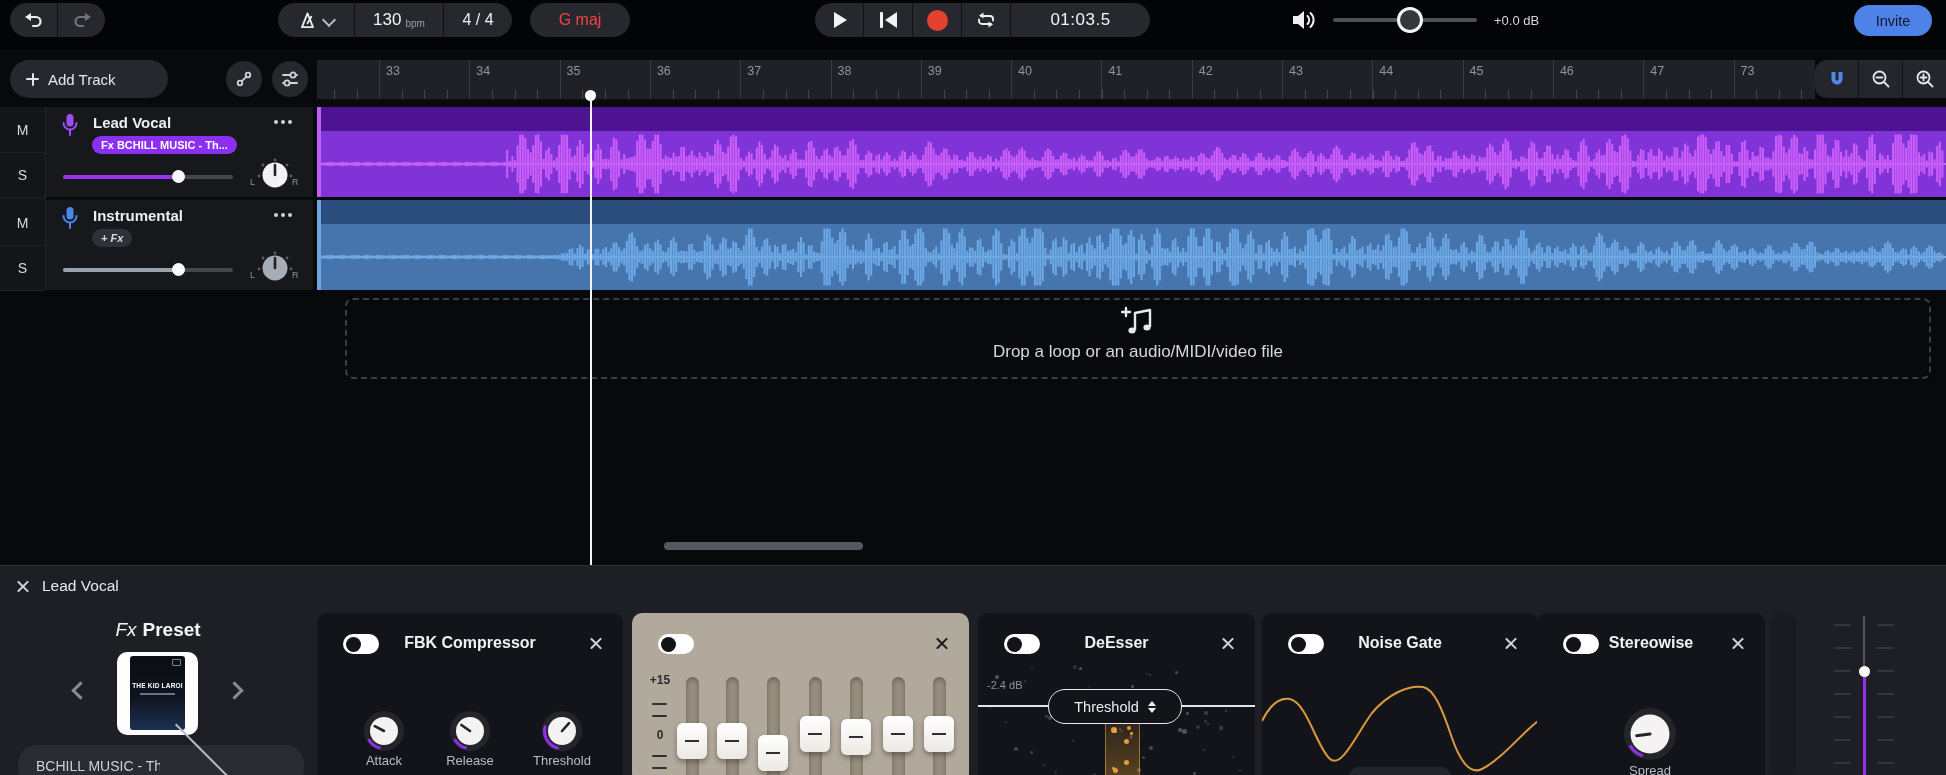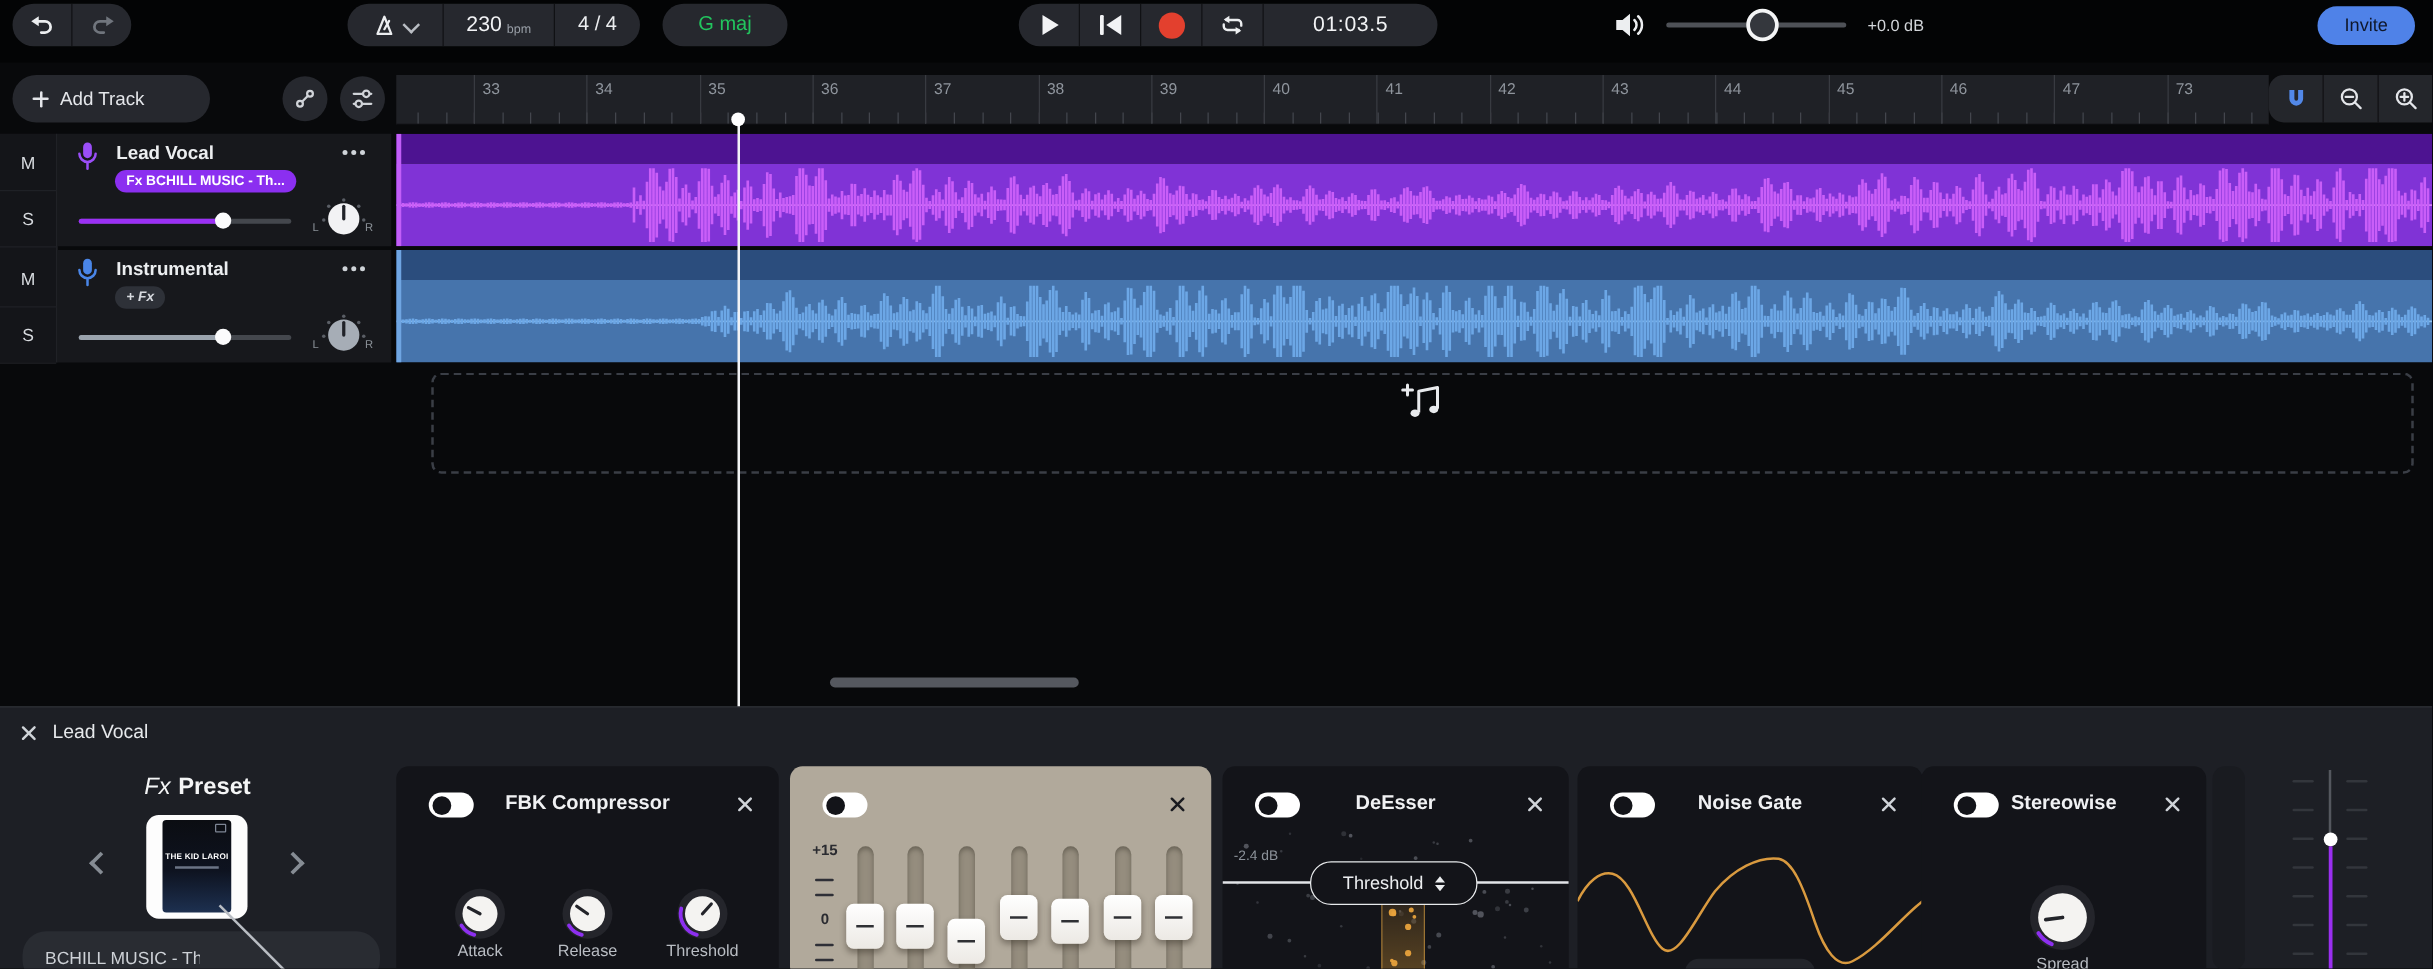--- a/index.html
+++ b/index.html
@@ -7,21 +7,21 @@
        font-family:"Liberation Sans",sans-serif;color:#e9ebee;}
   .abs{position:absolute;}
   
   #topbar{left:0;top:0;width:1946px;height:50px;background:#030405;}
   .pill{position:absolute;top:3px;height:34px;background:#26282e;border-radius:17px;display:flex;align-items:center;}
   .seg{height:100%;display:flex;align-items:center;justify-content:center;}
   .segdiv{width:1px;height:100%;background:#101114;}
   .iconbtn{display:flex;align-items:center;justify-content:center;cursor:pointer;}
   #grp-undo{left:10px;width:95px;}
   #grp-tempo{left:278px;width:234px;}
-  #pill-key{left:530px;width:100px;justify-content:center;font-size:16px;color:#22c55e;}
+  #pill-key{left:530px;width:100px;justify-content:center;font-size:16px;color:#ef4444;}
   #grp-transport{left:815px;width:335px;}
   .bpm-num{font-size:17px;color:#f2f3f5;font-weight:500;}
   .bpm-unit{font-size:10px;color:#989ea6;margin-left:4px;margin-top:6px;}
   .tsig{font-size:16px;color:#eceef0;}
   .play-tri{width:0;height:0;border-left:13px solid #f2f3f5;border-top:8px solid transparent;border-bottom:8px solid transparent;margin-left:3px;}
   .rew{display:flex;align-items:center;}
   .rew .bar{width:3px;height:16px;background:#f2f3f5;border-radius:1px;margin-right:2px;}
   .rew .tri{width:0;height:0;border-right:12px solid #f2f3f5;border-top:8px solid transparent;border-bottom:8px solid transparent;}
   .rec-dot{width:21px;height:21px;border-radius:50%;background:#e3402e;}
   #time-display{font-size:17px;letter-spacing:.5px;color:#f2f3f5;}
@@ -152,21 +152,21 @@
     <div id="grp-tempo" class="pill">
       <div class="seg iconbtn" style="width:76px;gap:7px">
         <svg width="19" height="19" viewBox="0 0 20 20">
             <path d="M10 2.5 L15.8 17 H4.2 Z" fill="none" stroke="#eceef0" stroke-width="1.9" stroke-linejoin="round"></path>
             <line x1="10" y1="13" x2="14" y2="6" stroke="#eceef0" stroke-width="1.9" stroke-linecap="round"></line>
           </svg>
         <span class="chev down"></span>
       </div>
       <div class="segdiv"></div>
       <div class="seg" style="width:88px">
-        <span class="bpm-num">230</span>
+        <span class="bpm-num">130</span>
         <span class="bpm-unit">bpm</span>
       </div>
       <div class="segdiv"></div>
       <div class="seg tsig" style="width:68px">4 / 4</div>
     </div>
 
     <div id="pill-key" class="pill">G maj</div>
 
     <div id="grp-transport" class="pill">
       <div class="seg iconbtn" style="width:48px">
@@ -461,20 +461,21 @@
     <div id="dropzone-inner">
       <svg width="34" height="30" viewBox="0 0 34 30">
         <g stroke="#e8eaed" stroke-width="2.4" stroke-linecap="round">
             <line x1="5" y1="2" x2="5" y2="10"></line>
             <line x1="1" y1="6" x2="9" y2="6"></line>
           </g>
         <path d="M14 24 V7 L29 4 V21" fill="none" stroke="#e8eaed" stroke-width="2.4" stroke-linejoin="round"></path>
         <ellipse cx="11" cy="24.5" rx="3.6" ry="3" fill="#e8eaed"></ellipse>
         <ellipse cx="26" cy="21.5" rx="3.6" ry="3" fill="#e8eaed"></ellipse>
       </svg>
+      <div id="dropzone-text">Drop a loop or an audio/MIDI/video file</div>
     </div>
   </div>
 
   <div id="hscroll" class="abs"></div>
 
   <div id="fxpanel" class="abs">
     <div id="fx-close" class="abs xicon"></div>
     <div id="fx-trackname" class="abs">Lead Vocal</div>
 
     <div id="preset-head" class="abs">

